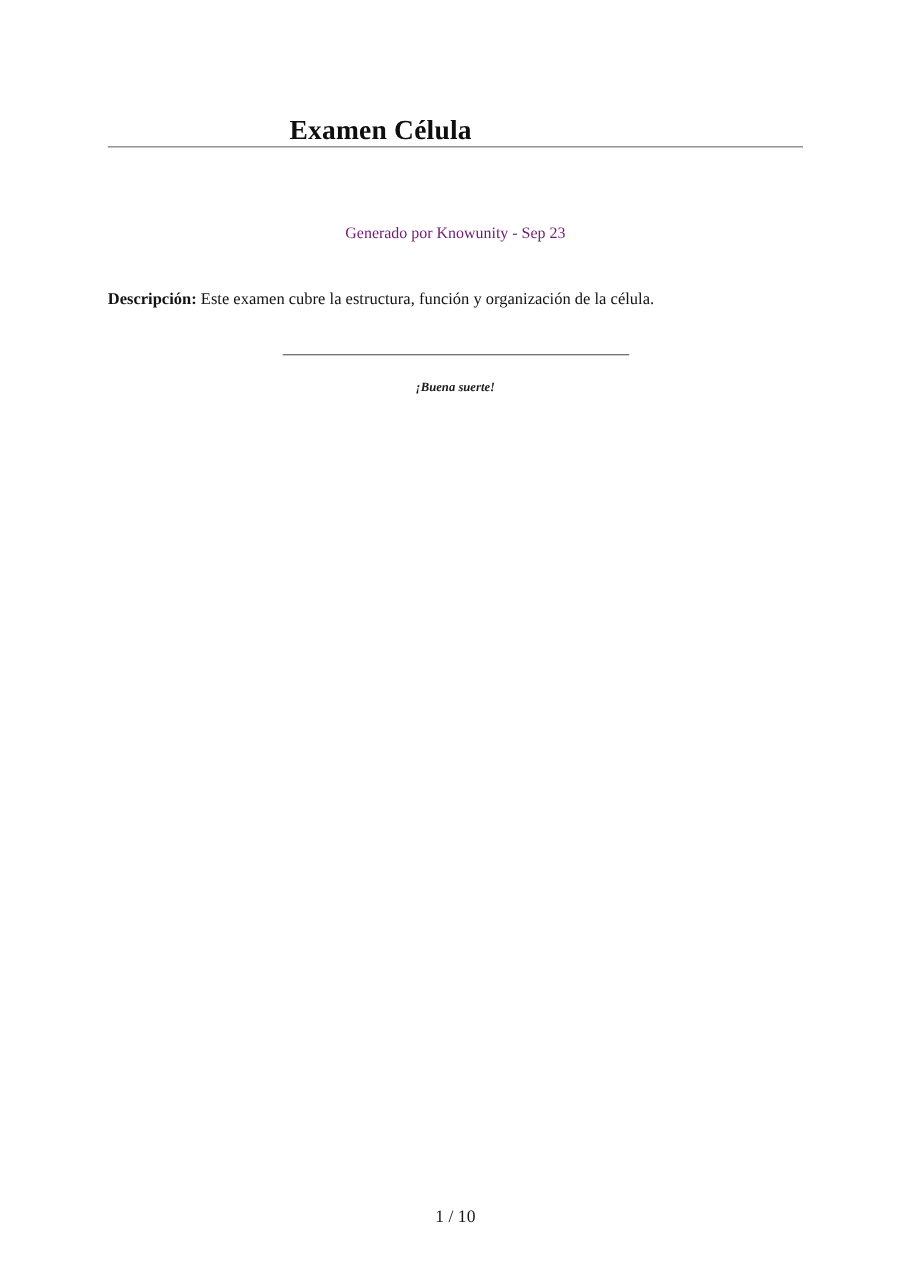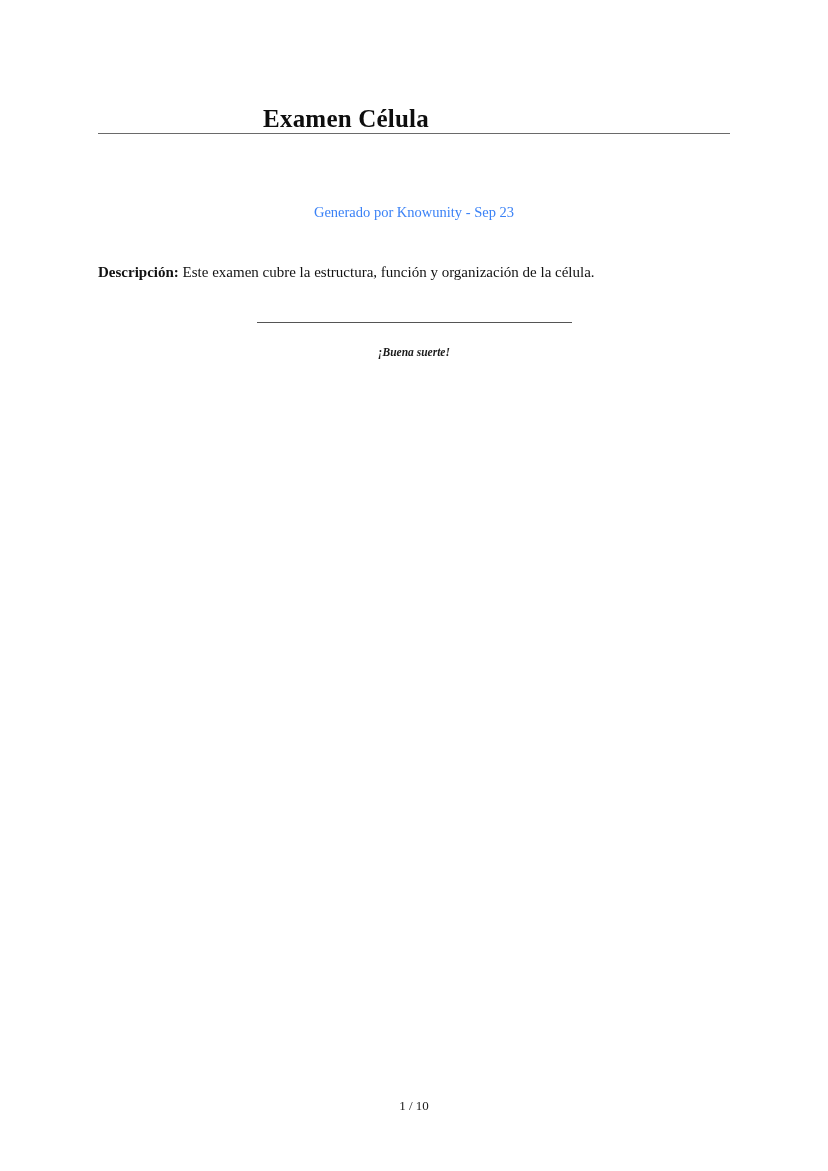--- a/index.html
+++ b/index.html
@@ -40,21 +40,21 @@
     height: 1px;
     background: #6a6a6a;
   }
   .generated-line {
     position: absolute;
     top: 204px;
     left: 0;
     width: 828px;
     text-align: center;
     font-size: 14.5px;
-    color: #3b82f6;
+    color: #701a75;
   }
   .description-line {
     position: absolute;
     top: 262px;
     left: 98px;
     width: 632px;
     font-size: 15px;
     color: #121212;
     line-height: 1.4;
   }
@@ -80,21 +80,21 @@
     font-style: italic;
     font-weight: bold;
     color: #1a1a1a;
   }
   .page-number {
     position: absolute;
     top: 1098px;
     left: 0;
     width: 828px;
     text-align: center;
-    font-size: 13px;
+    font-size: 16px;
     color: #1a1a1a;
   }
 </style>
 </head>
 <body>
 
 <div class="page">
 
   <h1 class="doc-title">Examen Célula</h1>
 

